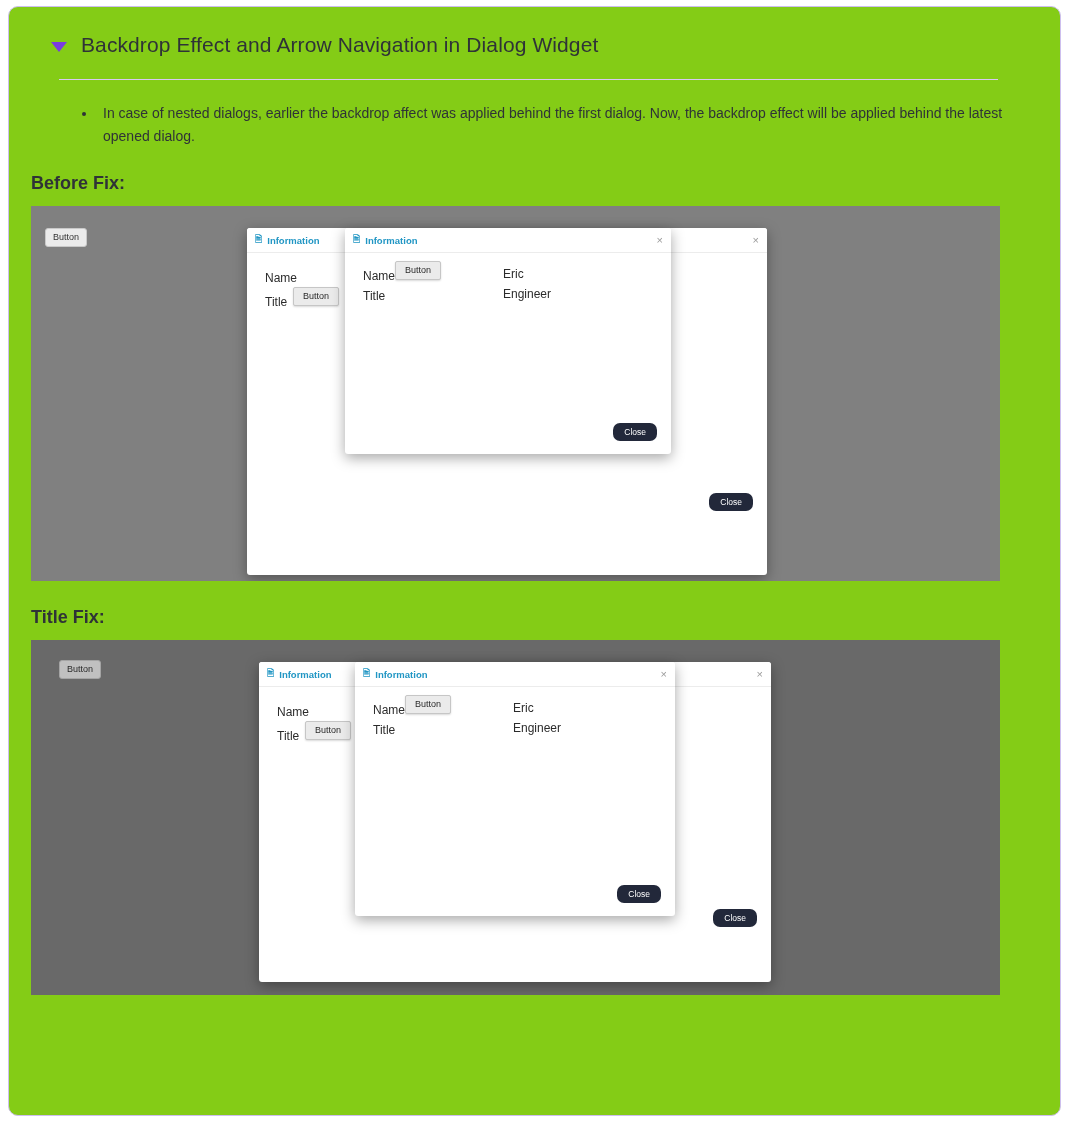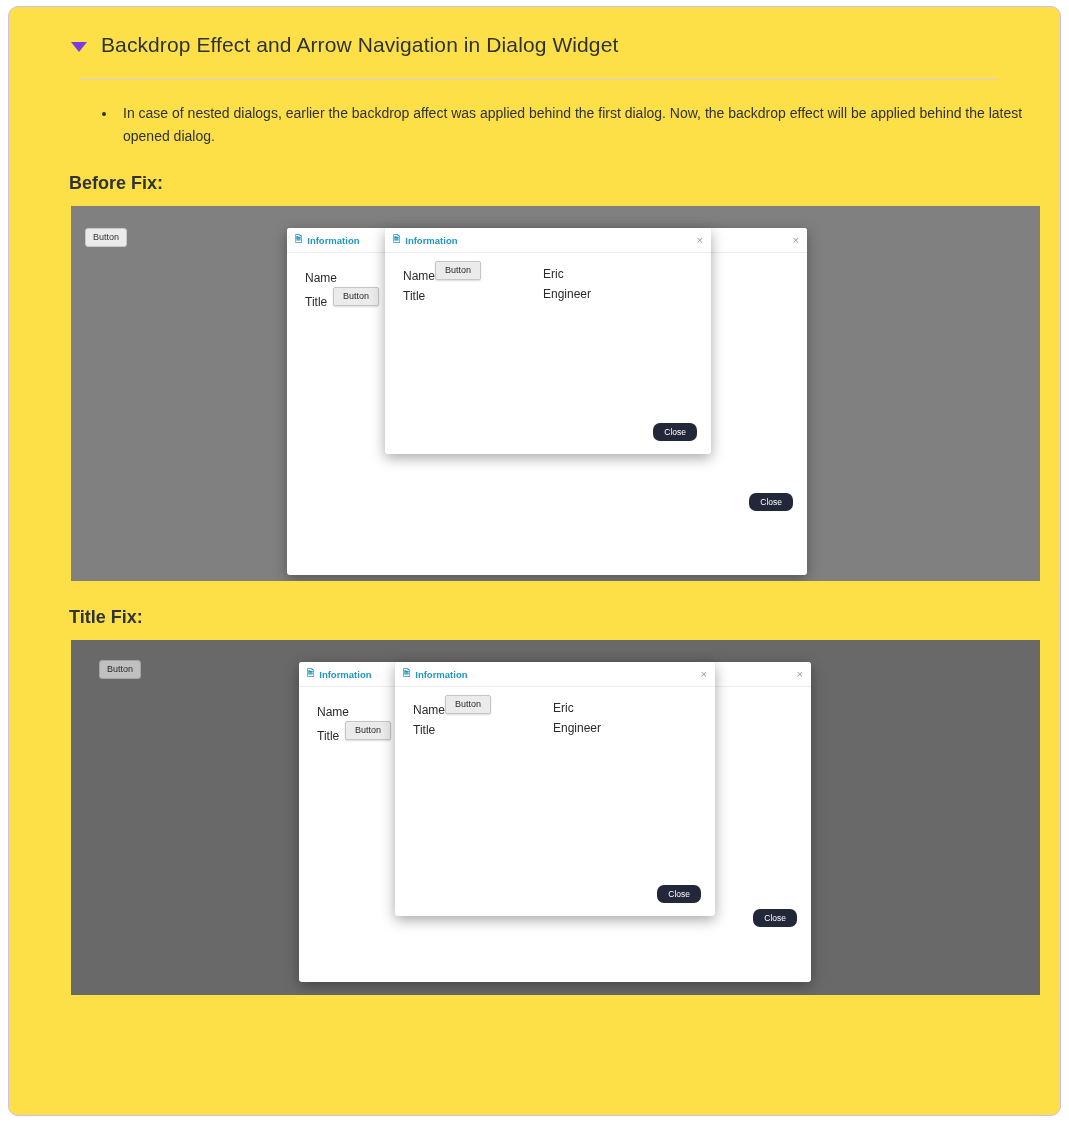--- a/index.html
+++ b/index.html
@@ -14,24 +14,24 @@
     color: #1f2328;
   }
   .page {
     box-sizing: border-box;
     width: 1069px;
     min-height: 1126px;
     padding: 6px 8px 8px 8px;
   }
   .panel {
     box-sizing: border-box;
-    background: #fde047;
+    background: #84cc16;
     border: 1px solid #cdbfee;
     border-radius: 10px;
-    padding: 26px 34px 30px 42px;
+    padding: 26px 34px 30px 22px;
     min-height: 1110px;
   }
   .section-head {
     display: flex;
     align-items: center;
     gap: 14px;
     padding-left: 20px;
   }
   .caret {
     width: 0;
@@ -60,30 +60,29 @@
   .bullets li {
     font-size: 14px;
     line-height: 1.62;
     color: #2f3337;
     padding-left: 6px;
   }
   .caption {
     font-size: 18px;
     font-weight: bold;
     color: #2f3337;
-    margin: 26px 0 12px 18px;
+    margin: 26px 0 12px 0;
   }
   
   .shot {
     position: relative;
     width: 969px;
     height: 375px;
     background: #808080;
     overflow: hidden;
-    margin-left: 20px;
   }
   .shot.after { height: 355px; }
   .corner-btn {
     position: absolute;
     background: #ebebeb;
     border: 1px solid #c9c9c9;
     border-radius: 3px;
     font-size: 9px;
     color: #333;
     padding: 4px 7px;

